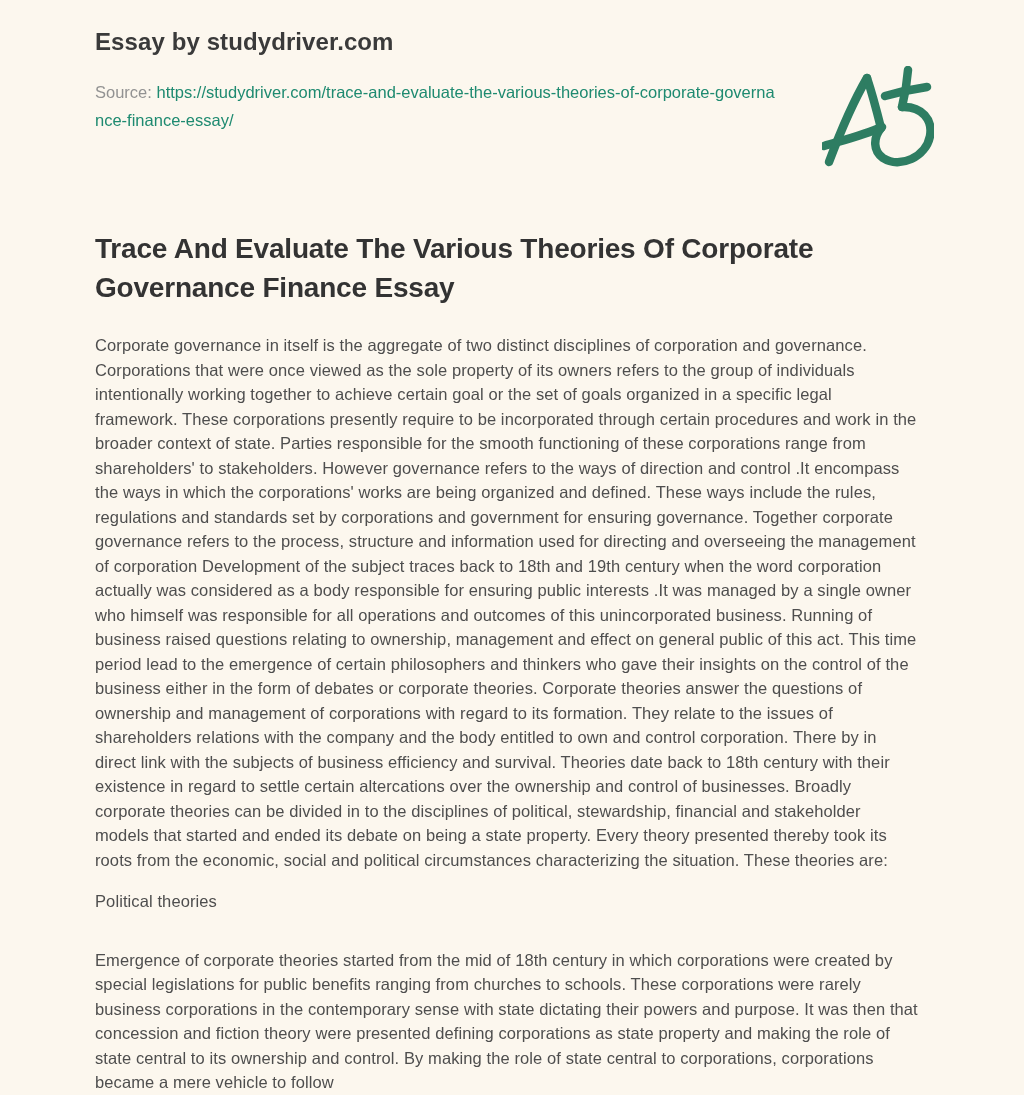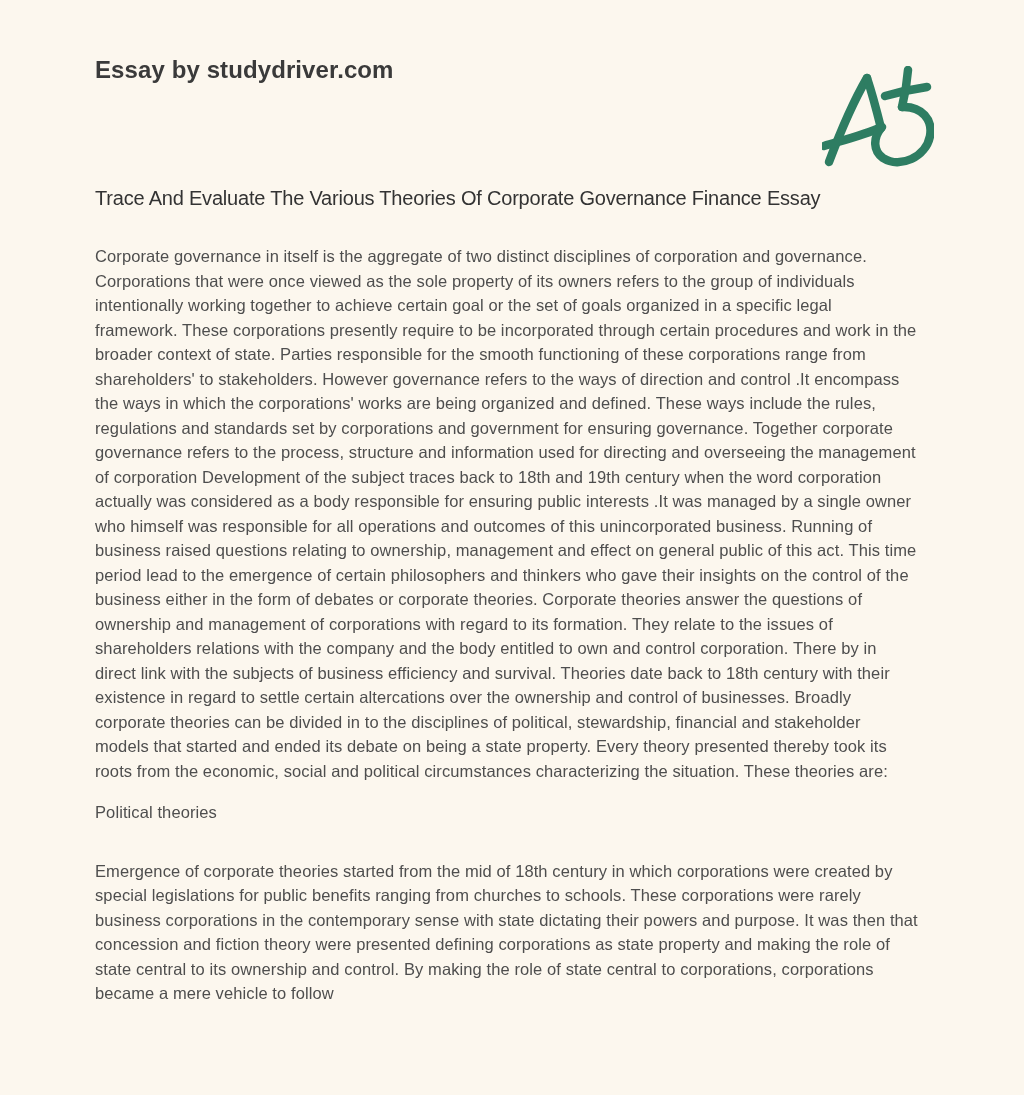--- a/index.html
+++ b/index.html
@@ -13,21 +13,21 @@
     width: 1024px;
     height: 1095px;
     background: #fcf7ee;
     overflow: hidden;
   }
   .content {
     width: 840px;
     margin-left: 95px;
   }
   .header {
-    padding-top: 56px;
+    padding-top: 28px;
   }
   .site-title {
     font-size: 24px;
     font-weight: 700;
     color: #3a3a3a;
     margin: 0 0 22px 0;
     letter-spacing: 0.1px;
   }
   .source-line {
     font-size: 16.5px;
@@ -41,22 +41,22 @@
     word-break: break-all;
   }
   .logo {
     position: absolute;
     left: 822px;
     top: 66px;
     width: 112px;
     height: 104px;
   }
   .essay-title {
-    font-size: 20px;
-    font-weight: 400;
+    font-size: 28px;
+    font-weight: 700;
     color: #333333;
     line-height: 39px;
     letter-spacing: -0.2px;
     margin: 95px 0 0 0;
   }
   .body-text {
     margin-top: 26px;
   }
   .body-text p {
     font-size: 16.5px;
@@ -82,20 +82,24 @@
       <path d="M 63,30 C 77,26 91,23 105,21"></path>
       <path d="M 86,4 C 85,17 83,29 80,41"></path>
       <path d="M 80,41 C 100,40 111,54 108,70 C 104,91 78,103 61,92 C 51,85 51,72 59,62"></path>
     </g>
   </svg>
 
   <div class="content">
 
     <div class="header">
       <h1 class="site-title">Essay by studydriver.com</h1>
+      <div class="source-line">
+        <span>Source:</span>
+        <a href="#">https://studydriver.com/trace-and-evaluate-the-various-theories-of-corporate-governance-finance-essay/</a>
+      </div>
     </div>
 
     <h2 class="essay-title">Trace And Evaluate The Various Theories Of Corporate Governance Finance Essay</h2>
 
     <div class="body-text">
         <p class="body">Corporate governance in itself is the aggregate of two distinct disciplines of corporation and governance. Corporations that were once viewed as the sole property of its owners refers to the group of individuals intentionally working together to achieve certain goal or the set of goals organized in a specific legal framework. These corporations presently require to be incorporated through certain procedures and work in the broader context of state. Parties responsible for the smooth functioning of these corporations range from shareholders' to stakeholders. However governance refers to the ways of direction and control .It encompass the ways in which the corporations' works are being organized and defined. These ways include the rules, regulations and standards set by corporations and government for ensuring governance. Together corporate governance refers to the process, structure and information used for directing and overseeing the management of corporation Development of the subject traces back to 18th and 19th century when the word corporation actually was considered as a body responsible for ensuring public interests .It was managed by a single owner who himself was responsible for all operations and outcomes of this unincorporated business. Running of business raised questions relating to ownership, management and effect on general public of this act. This time period lead to the emergence of certain philosophers and thinkers who gave their insights on the control of the business either in the form of debates or corporate theories. Corporate theories answer the questions of ownership and management of corporations with regard to its formation. They relate to the issues of shareholders relations with the company and the body entitled to own and control corporation. There by in direct link with the subjects of business efficiency and survival. Theories date back to 18th century with their existence in regard to settle certain altercations over the ownership and control of businesses. Broadly corporate theories can be divided in to the disciplines of political, stewardship, financial and stakeholder models that started and ended its debate on being a state property. Every theory presented thereby took its roots from the economic, social and political circumstances characterizing the situation. These theories are:</p>
         <p class="subheading">Political theories</p>
         <p class="body">Emergence of corporate theories started from the mid of 18th century in which corporations were created by special legislations for public benefits ranging from churches to schools. These corporations were rarely business corporations in the contemporary sense with state dictating their powers and purpose. It was then that concession and fiction theory were presented defining corporations as state property and making the role of state central to its ownership and control. By making the role of state central to corporations, corporations became a mere vehicle to follow</p>
       </div>
 

